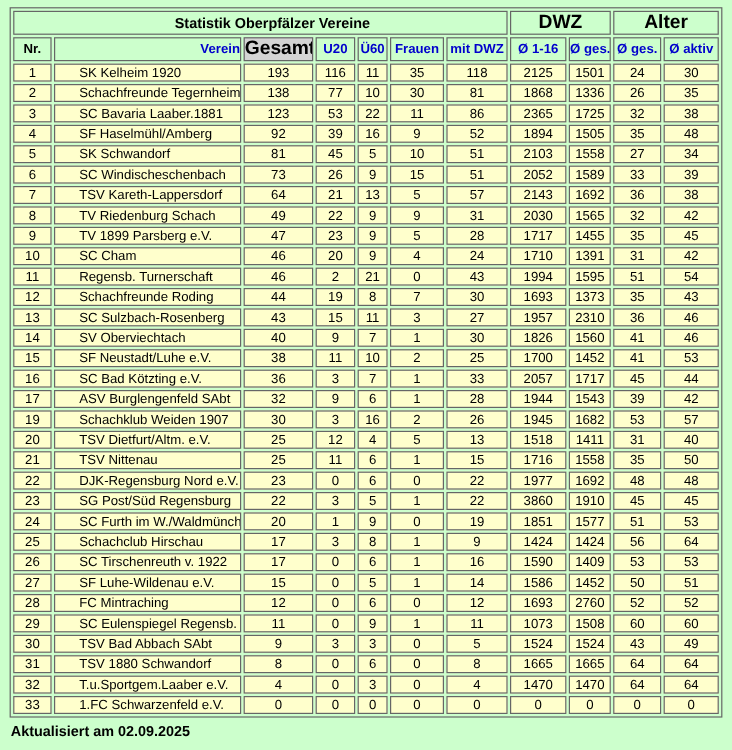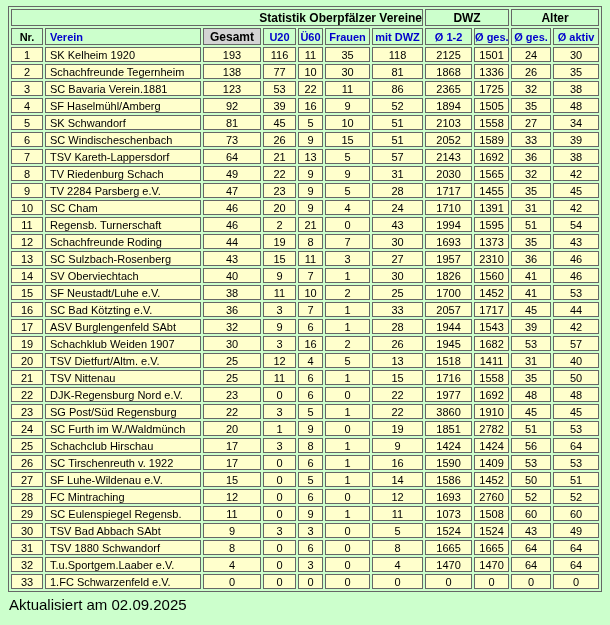--- a/index.html
+++ b/index.html
@@ -40,48 +40,49 @@
     vertical-align: middle;
   }
   th {
     background: var(--header-bg);
     font-weight: bold;
     height: 17px;
     padding: 0;
     text-align: center;
   }
   th.title-cell {
-    text-align: right;
+    text-align: center;
     padding-left: 20px;
     font-size: 12px;
   }
-  th.group-cell { font-size: 12px; }
+  th.group-cell { font-size: 16px; }
   th.blue { color: var(--blue); }
   th.verein-hd {
-    text-align: left;
+    text-align: right;
     padding-left: 4px;
   }
   th.gesamt-hd {
     background: var(--gesamt-bg);
-    font-size: 12px;
+    font-size: 16px;
   }
   td {
     background: var(--cell-bg);
     height: 15px;
     padding: 0;
   }
   td.num { text-align: center; }
   td.club {
     text-align: left;
-    padding-left: 4px;
+    padding-left: 20px;
     margin-left: 40px;
   }
   .footer {
-    font-size: 15px;
+    font-size: 12px;
     padding: 4px 0 0 1px;
+    font-weight: bold;
   }
   
   col.c-nr     { width: 32px; }
   col.c-verein { width: 156px; }
   col.c-gesamt { width: 58px; }
   col.c-u20    { width: 33px; }
   col.c-u60    { width: 25px; }
   col.c-frauen { width: 45px; }
   col.c-mitdwz { width: 51px; }
   col.c-dwz1   { width: 47px; }
@@ -114,21 +115,21 @@
         <th class="group-cell" colspan="2">Alter</th>
       </tr>
       <tr>
         <th>Nr.</th>
         <th class="blue verein-hd">Verein</th>
         <th class="gesamt-hd">Gesamt</th>
         <th class="blue">U20</th>
         <th class="blue">Ü60</th>
         <th class="blue">Frauen</th>
         <th class="blue">mit DWZ</th>
-        <th class="blue">Ø 1-2</th>
+        <th class="blue">Ø 1-16</th>
         <th class="blue">Ø ges.</th>
         <th class="blue">Ø ges.</th>
         <th class="blue">Ø aktiv</th>
       </tr>
     </thead>
     <tbody>
         <tr>
           <td class="num">1</td>
           <td class="club">SK Kelheim 1920</td>
           <td class="num">193</td>
@@ -149,21 +150,21 @@
           <td class="num">10</td>
           <td class="num">30</td>
           <td class="num">81</td>
           <td class="num">1868</td>
           <td class="num">1336</td>
           <td class="num">26</td>
           <td class="num">35</td>
         </tr>
         <tr>
           <td class="num">3</td>
-          <td class="club">SC Bavaria Verein.1881</td>
+          <td class="club">SC Bavaria Laaber.1881</td>
           <td class="num">123</td>
           <td class="num">53</td>
           <td class="num">22</td>
           <td class="num">11</td>
           <td class="num">86</td>
           <td class="num">2365</td>
           <td class="num">1725</td>
           <td class="num">32</td>
           <td class="num">38</td>
         </tr>
@@ -227,21 +228,21 @@
           <td class="num">9</td>
           <td class="num">9</td>
           <td class="num">31</td>
           <td class="num">2030</td>
           <td class="num">1565</td>
           <td class="num">32</td>
           <td class="num">42</td>
         </tr>
         <tr>
           <td class="num">9</td>
-          <td class="club">TV 2284 Parsberg e.V.</td>
+          <td class="club">TV 1899 Parsberg e.V.</td>
           <td class="num">47</td>
           <td class="num">23</td>
           <td class="num">9</td>
           <td class="num">5</td>
           <td class="num">28</td>
           <td class="num">1717</td>
           <td class="num">1455</td>
           <td class="num">35</td>
           <td class="num">45</td>
         </tr>
@@ -416,21 +417,21 @@
         </tr>
         <tr>
           <td class="num">24</td>
           <td class="club">SC Furth im W./Waldmünch</td>
           <td class="num">20</td>
           <td class="num">1</td>
           <td class="num">9</td>
           <td class="num">0</td>
           <td class="num">19</td>
           <td class="num">1851</td>
-          <td class="num">2782</td>
+          <td class="num">1577</td>
           <td class="num">51</td>
           <td class="num">53</td>
         </tr>
         <tr>
           <td class="num">25</td>
           <td class="club">Schachclub Hirschau</td>
           <td class="num">17</td>
           <td class="num">3</td>
           <td class="num">8</td>
           <td class="num">1</td>

